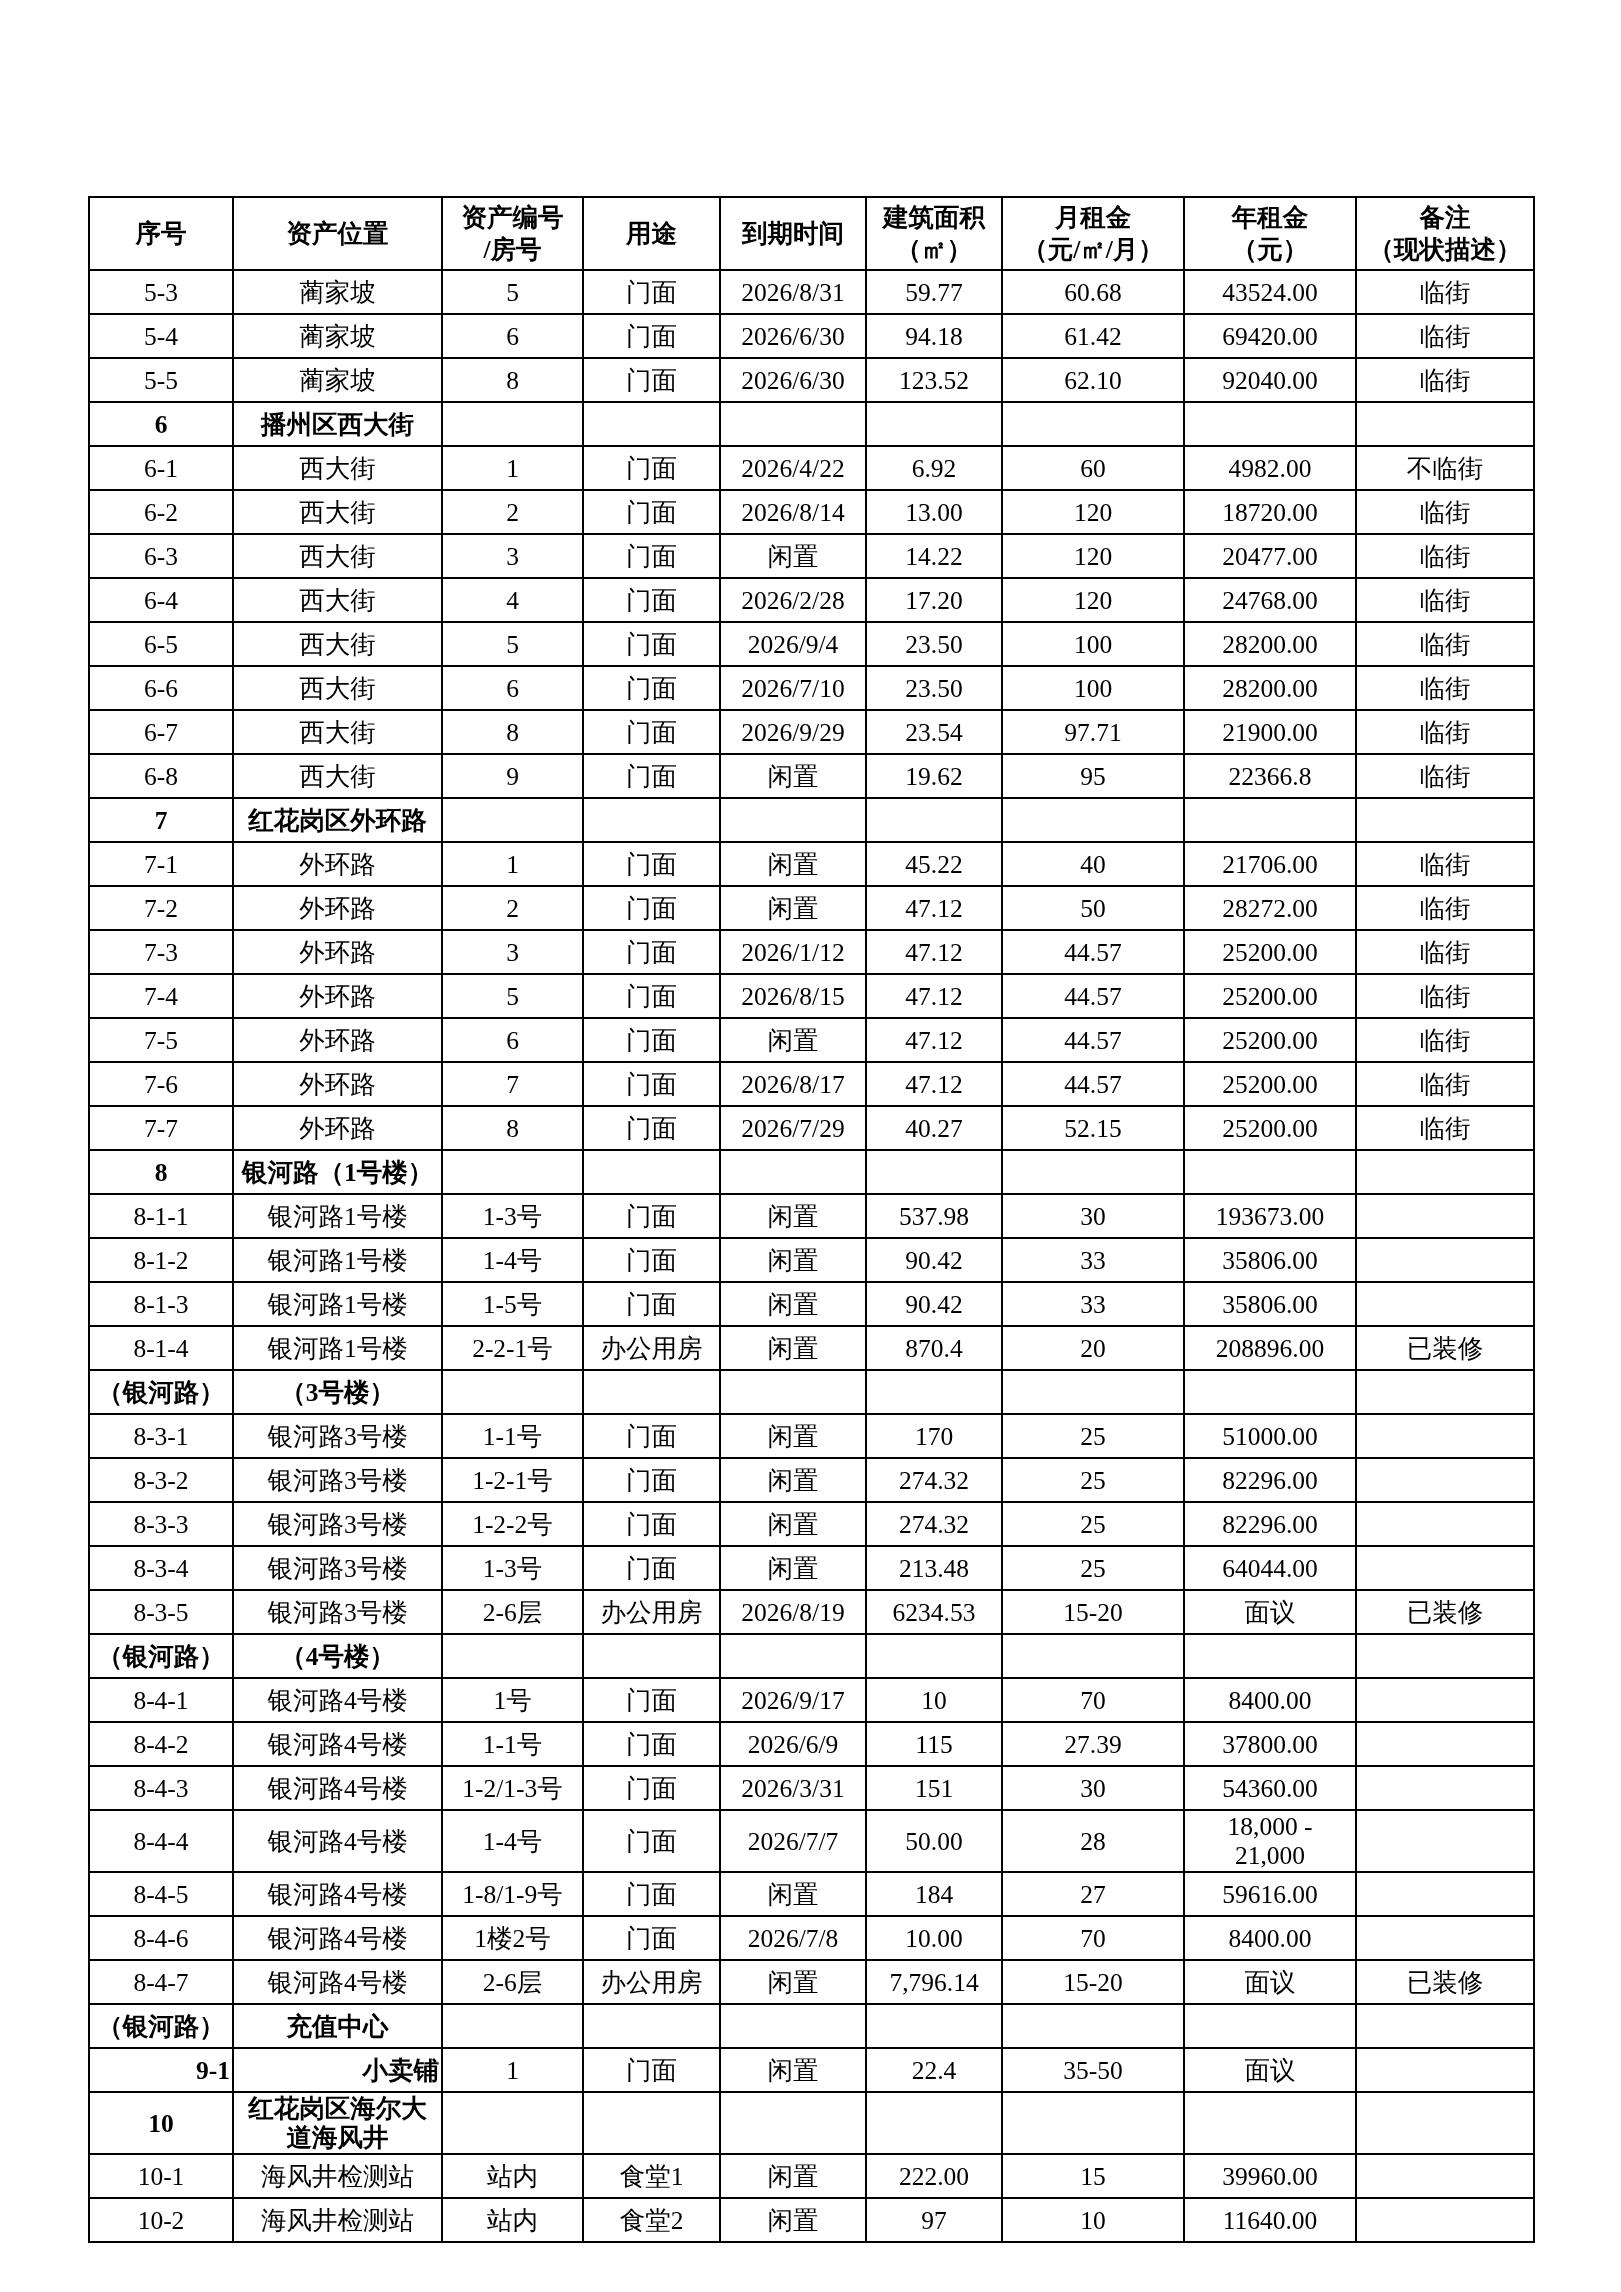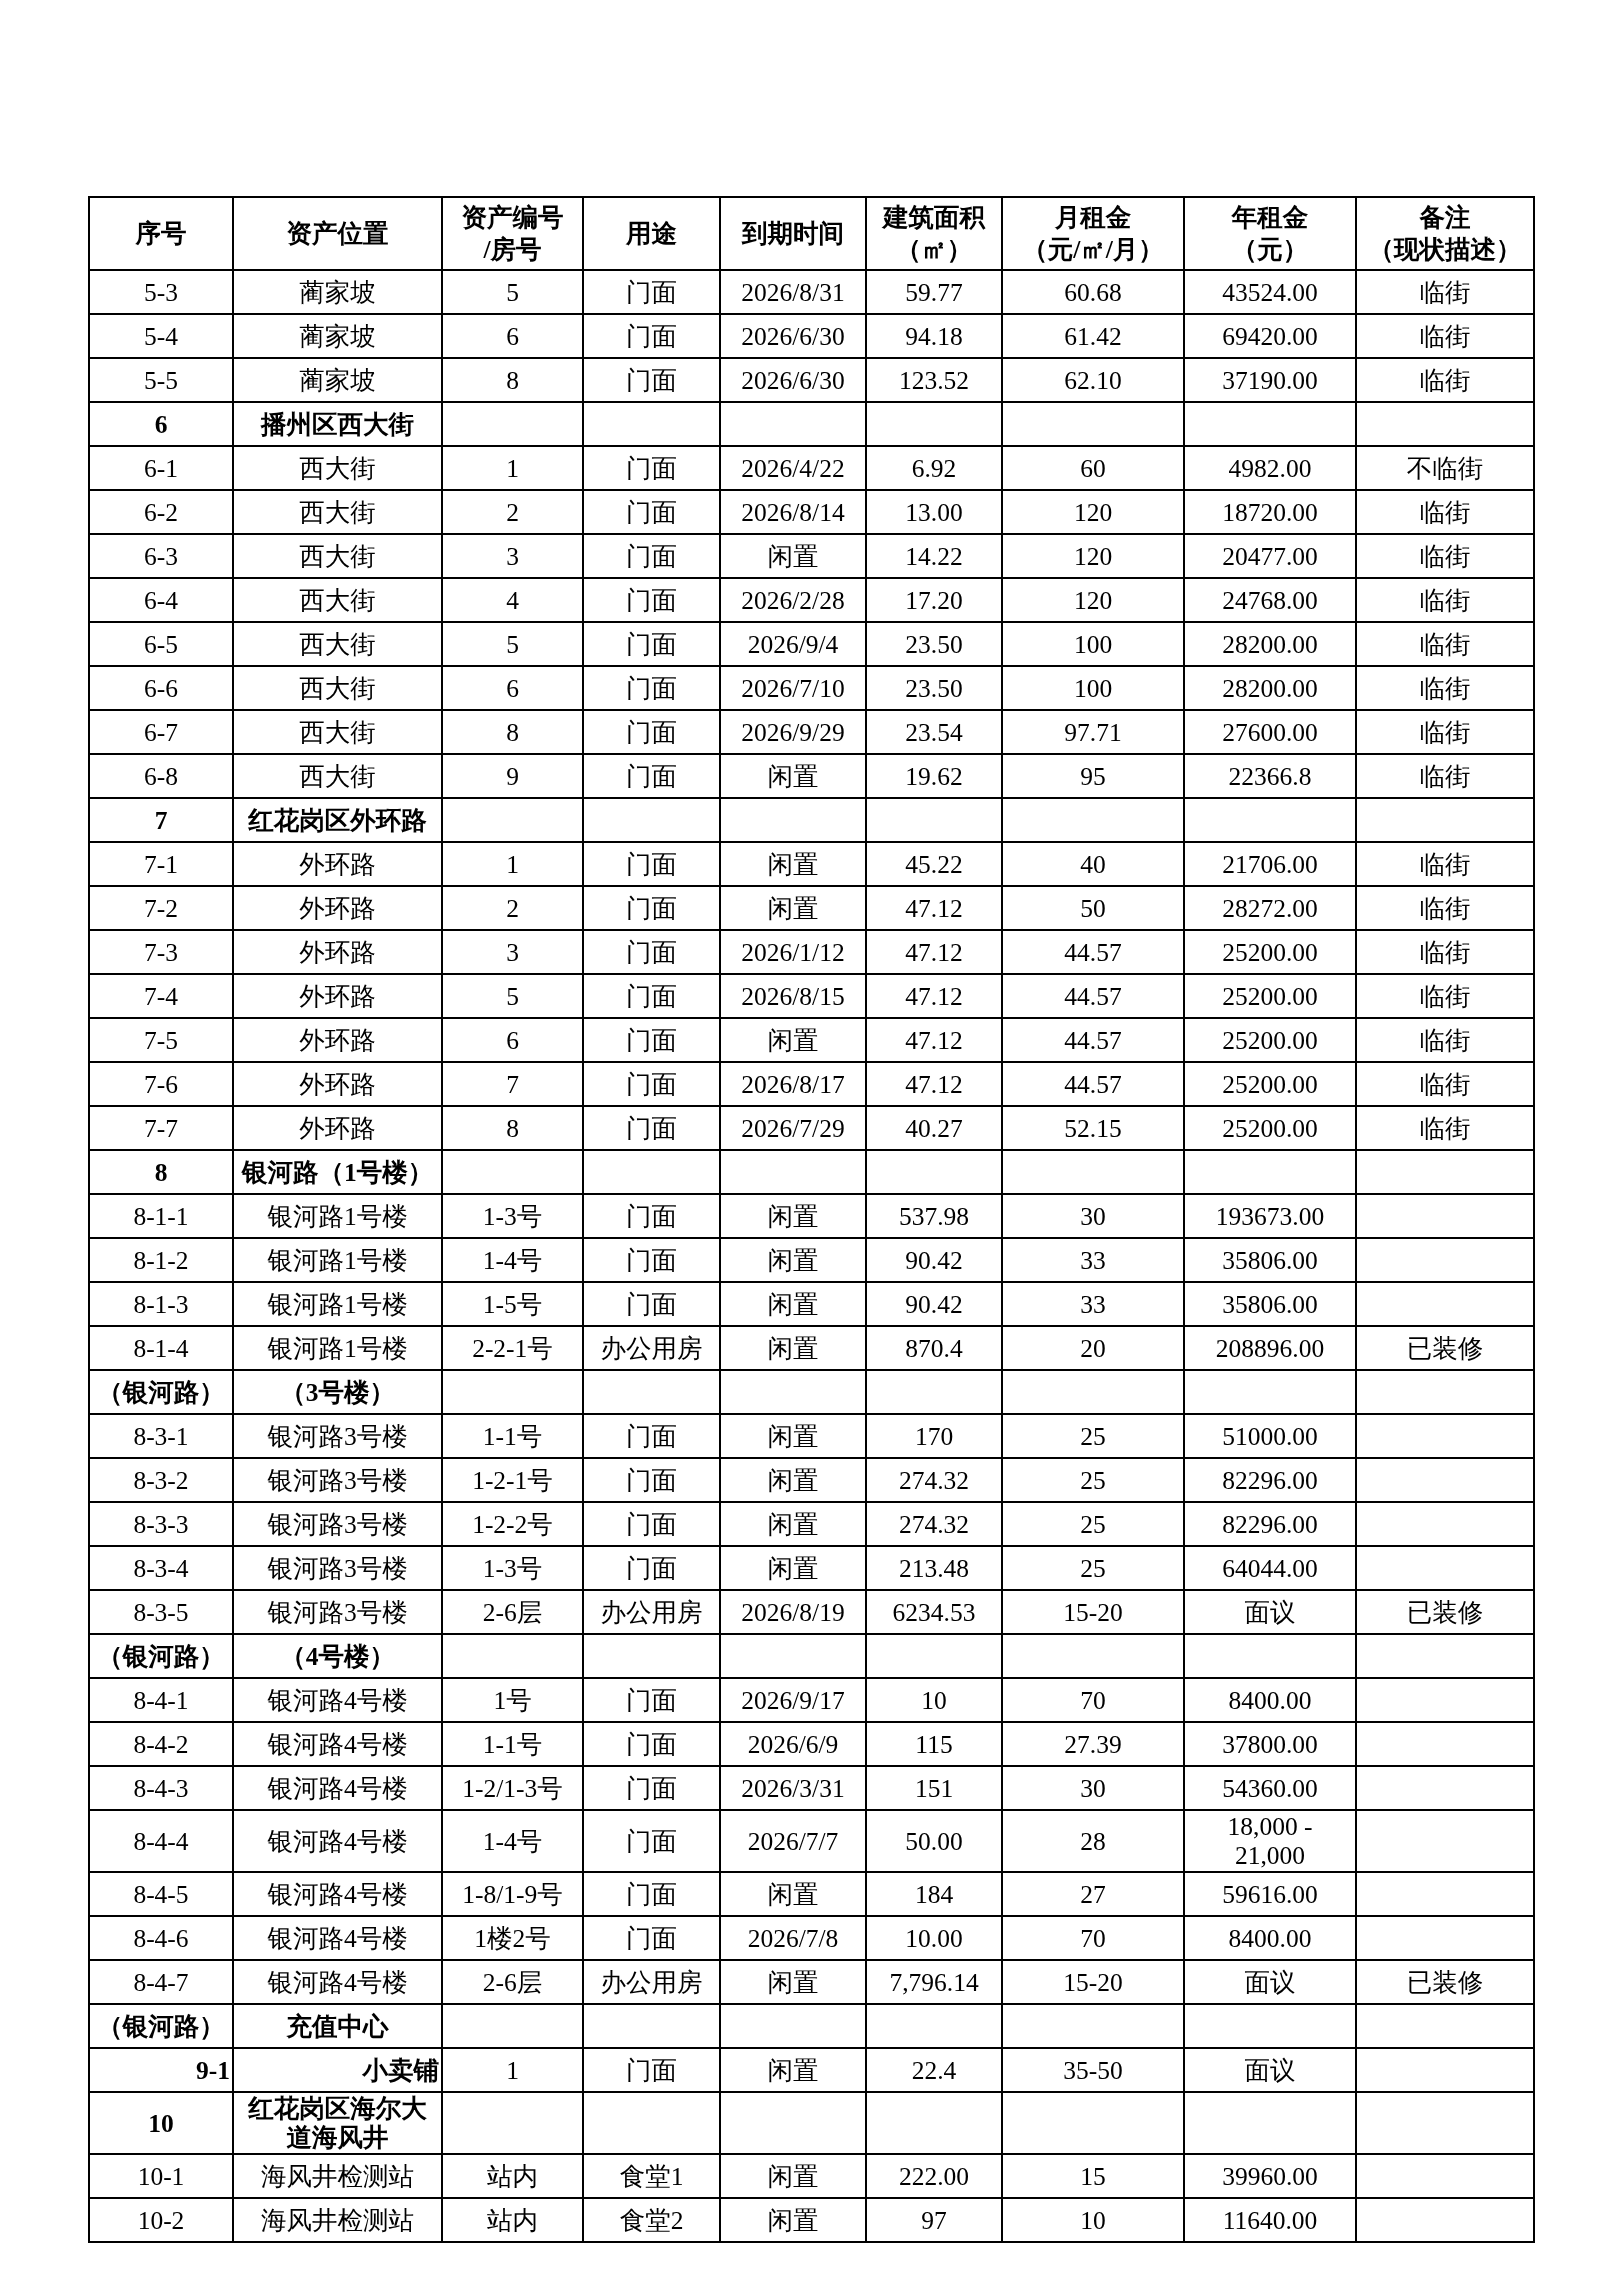--- a/index.html
+++ b/index.html
@@ -104,21 +104,21 @@
           <td>临街</td>
         </tr>
         <tr class="rowtype-data">
           <td>5-5</td>
           <td>蔺家坡</td>
           <td>8</td>
           <td>门面</td>
           <td>2026/6/30</td>
           <td>123.52</td>
           <td>62.10</td>
-          <td>37190.00</td>
+          <td>92040.00</td>
           <td>临街</td>
         </tr>
         <tr class="rowtype-section">
           <td>6</td>
           <td>播州区西大街</td>
           <td></td>
           <td></td>
           <td></td>
           <td></td>
           <td></td>
@@ -192,21 +192,21 @@
           <td>临街</td>
         </tr>
         <tr class="rowtype-data">
           <td>6-7</td>
           <td>西大街</td>
           <td>8</td>
           <td>门面</td>
           <td>2026/9/29</td>
           <td>23.54</td>
           <td>97.71</td>
-          <td>27600.00</td>
+          <td>21900.00</td>
           <td>临街</td>
         </tr>
         <tr class="rowtype-data">
           <td>6-8</td>
           <td>西大街</td>
           <td>9</td>
           <td>门面</td>
           <td>闲置</td>
           <td>19.62</td>
           <td>95</td>

